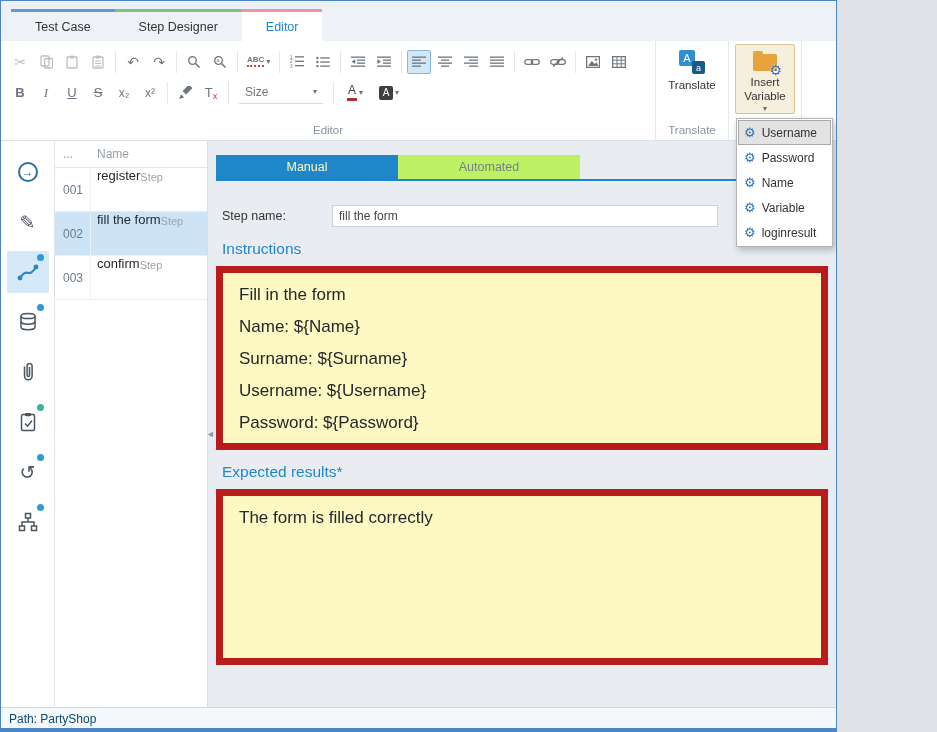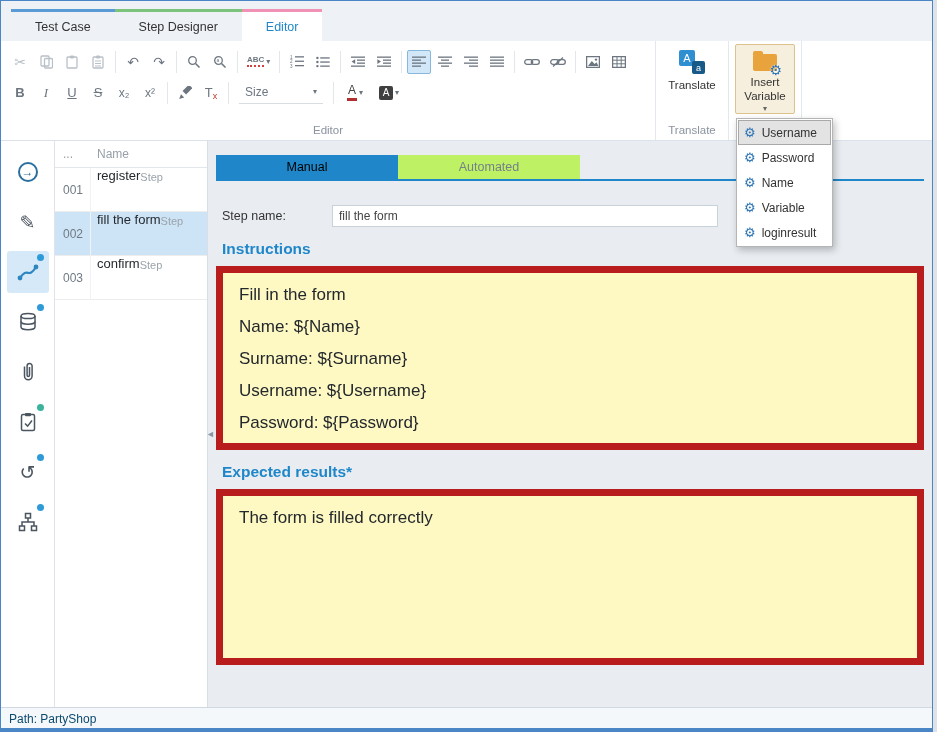--- a/index.html
+++ b/index.html
@@ -1,18 +1,18 @@
 <!DOCTYPE html>
 <html><head>
 <meta charset="utf-8">
 <style>
   *{margin:0;padding:0;box-sizing:border-box}
   html,body{background:#dfe3e8}
   body{font-family:"Liberation Sans",sans-serif}
-  .window{position:relative;width:933px;height:732px;border:1px solid #4a86c5;border-bottom:4px solid #4a86c5;background:#fff;overflow:hidden}
+  .window{position:relative;width:837px;height:732px;border:1px solid #4a86c5;border-bottom:4px solid #4a86c5;background:#fff;overflow:hidden}
 
   
   .tabstrip{height:40px;background:#eef1f6;display:flex;align-items:flex-end;padding-left:10px}
   .rtab{height:32px;padding:0 24px;display:flex;align-items:center;justify-content:center;font-size:12.5px;color:#333;border-top:3px solid transparent;cursor:default;white-space:nowrap}
   .rtab--testcase{border-top-color:#5b9bd5}
   .rtab--designer{border-top-color:#7cc47c}
   .rtab--editor{border-top-color:#f291b6;background:#fff;color:#1f87c9}
 
   
   .ribbon{height:100px;background:#fff;display:flex;border-bottom:1px solid #dbe2ea}
@@ -82,26 +82,26 @@
   .step-row.selected{background:#cde4f6}
   .step-num{width:36px;padding-left:8px;font-size:12px;color:#6f7a84;display:flex;align-items:center;border-right:1px solid #f0f2f4}
   .step-info{padding-left:6px;display:flex;flex-direction:row;justify-content:flex-start}
   .step-name{font-size:13px;color:#24292e}
   .step-type{font-size:11px;color:#9aa3ab;margin-top:3px}
 
   .content{flex:1;background:#e9edf2;padding:10px 8px 0 8px;position:relative}
   .collapse{position:absolute;left:-2px;top:288px;color:#8a98a5;font-size:9px;cursor:default}
   .ctabs{display:flex;border-bottom:2px solid #1f87c9;margin-top:4px}
   .ctab{width:182px;height:24px;display:flex;align-items:center;justify-content:center;font-size:12.5px;cursor:default}
-  .ctab.manual{background:#1f87c9;color:#000000}
+  .ctab.manual{background:#1f87c9;color:#fef9c3}
   .ctab.automated{background:#bef264;color:#75808a}
   .steprow{display:flex;align-items:center;margin-top:24px;padding-left:6px}
   .steprow label{font-size:12.5px;color:#333;width:110px}
   .steprow input{width:386px;height:22px;border:1px solid #c9d1d9;font-family:"Liberation Sans",sans-serif;font-size:12px;padding:0 6px;color:#444;background:#fff}
-  h2.sec{color:#1f87c9;font-size:15.5px;font-weight:bold;margin:13px 0 8px 6px}
+  h2.sec{color:#1f87c9;font-size:15.5px;font-weight:normal;margin:13px 0 8px 6px}
   .box{background:#fef9c3;border:7px solid #b91c1c;padding:14px 16px;font-size:17px;color:#23282d;overflow:hidden}
   .box p{margin-bottom:17px;line-height:15px}
   .box.instructions{height:184px}
   .box.expected{height:176px}
 
   .statusbar{height:22px;background:#f5f8fb;border-top:1px solid #cfd8e3;display:flex;align-items:center;padding-left:8px;font-size:12px;color:#0c4a6e}
 </style>
 </head>
 <body>
 

